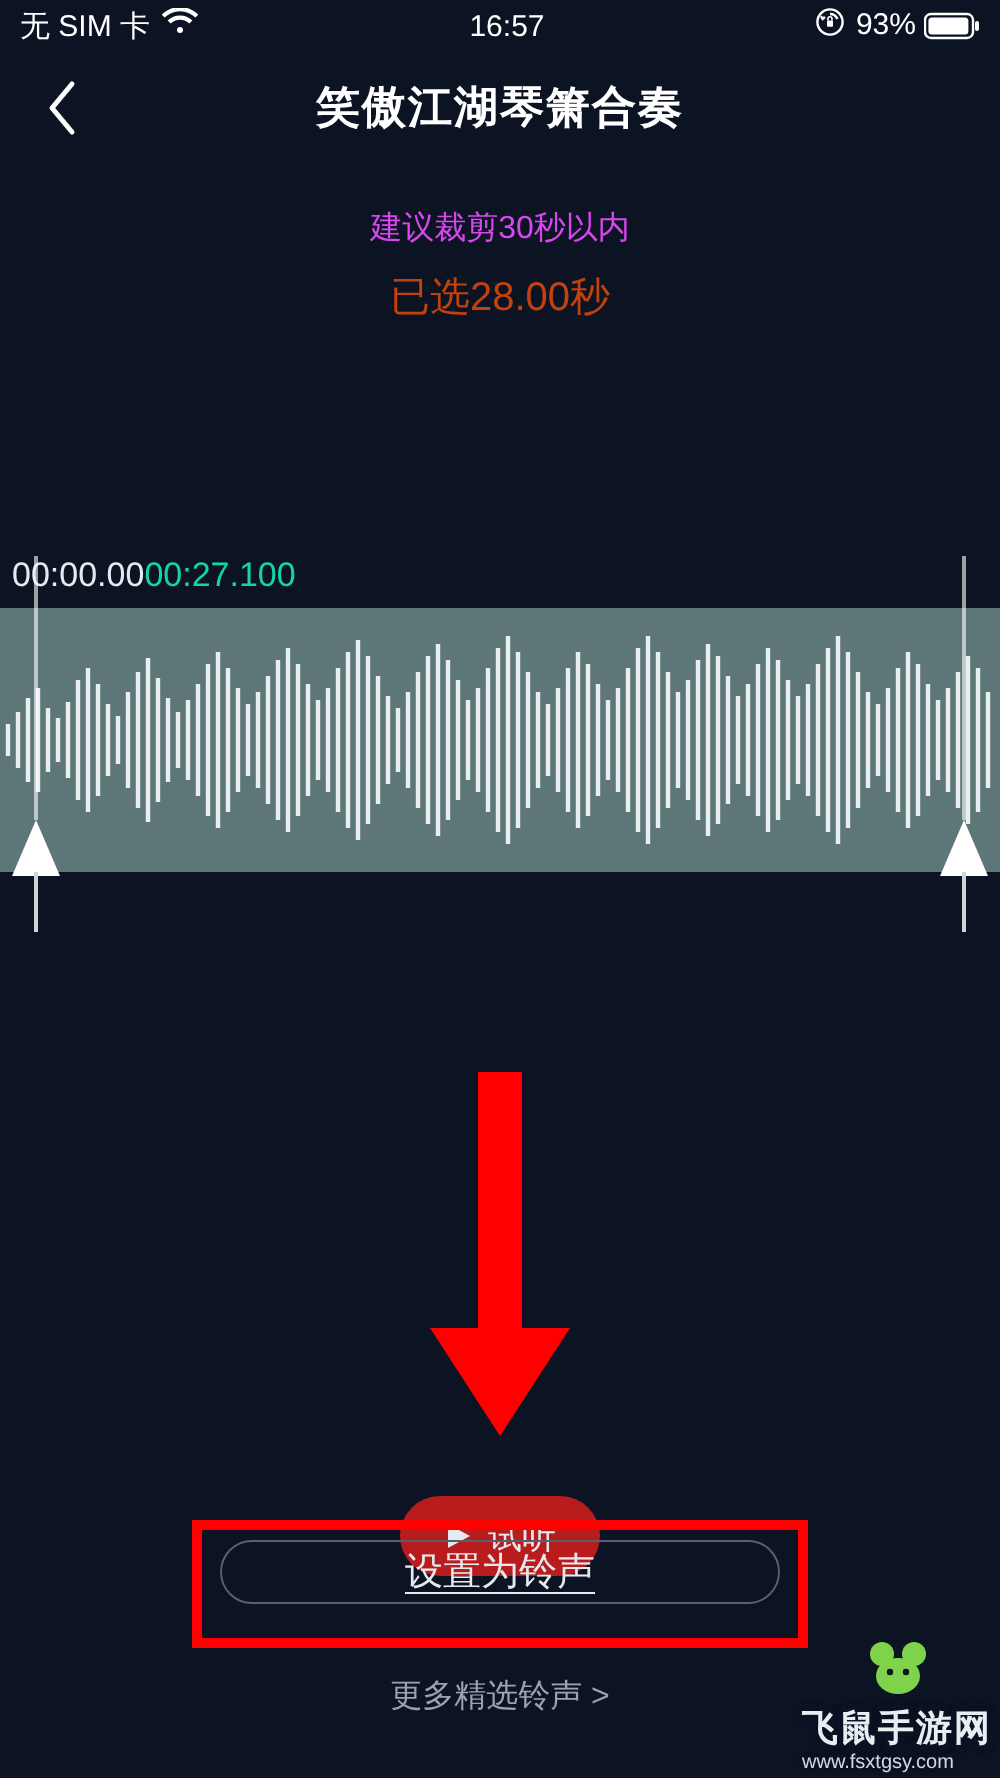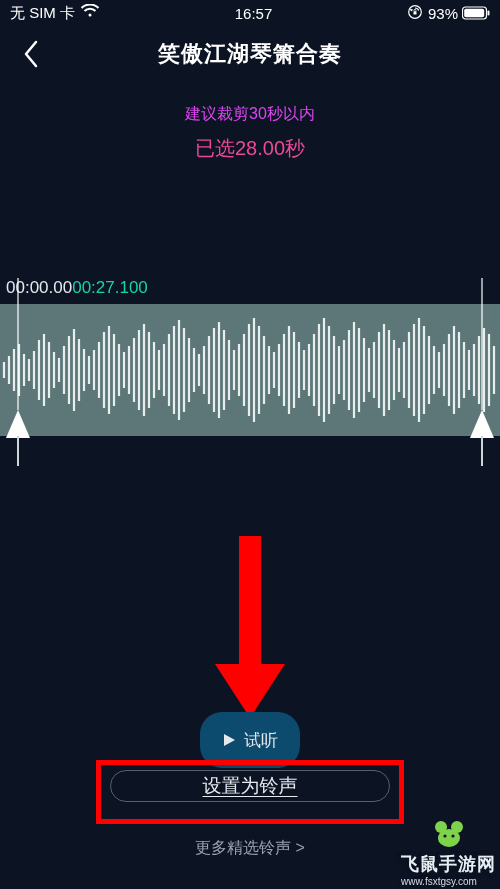--- a/index.html
+++ b/index.html
@@ -50,21 +50,21 @@
   
   .trim-info {
     text-align: center;
     margin-top: 22px;
   }
   .hint {
     color: #d946ef;
     font-size: 16px;
   }
   .selected {
-    color: #ec4899;
+    color: #c2410c;
     font-size: 20px;
     margin-top: 10px;
   }
 
   
   .timeline {
     position: absolute;
     top: 278px;
     left: 0;
     right: 0;
@@ -125,27 +125,27 @@
     position: absolute;
     top: 536px;
     left: 50%;
     transform: translateX(-50%);
     pointer-events: none;
   }
 
   
   .preview-pill {
     position: absolute;
-    top: 712px;
+    top: 748px;
     left: 50%;
     transform: translateX(-50%);
-    background: #0c4a6e;
+    background: #b91c1c;
     color: #e6e9ee;
     border-radius: 22px;
-    height: 56px;
+    height: 40px;
     padding: 0 22px;
     display: flex;
     align-items: center;
     gap: 8px;
     font-size: 17px;
   }
 
   
   .anno-box {
     position: absolute;

